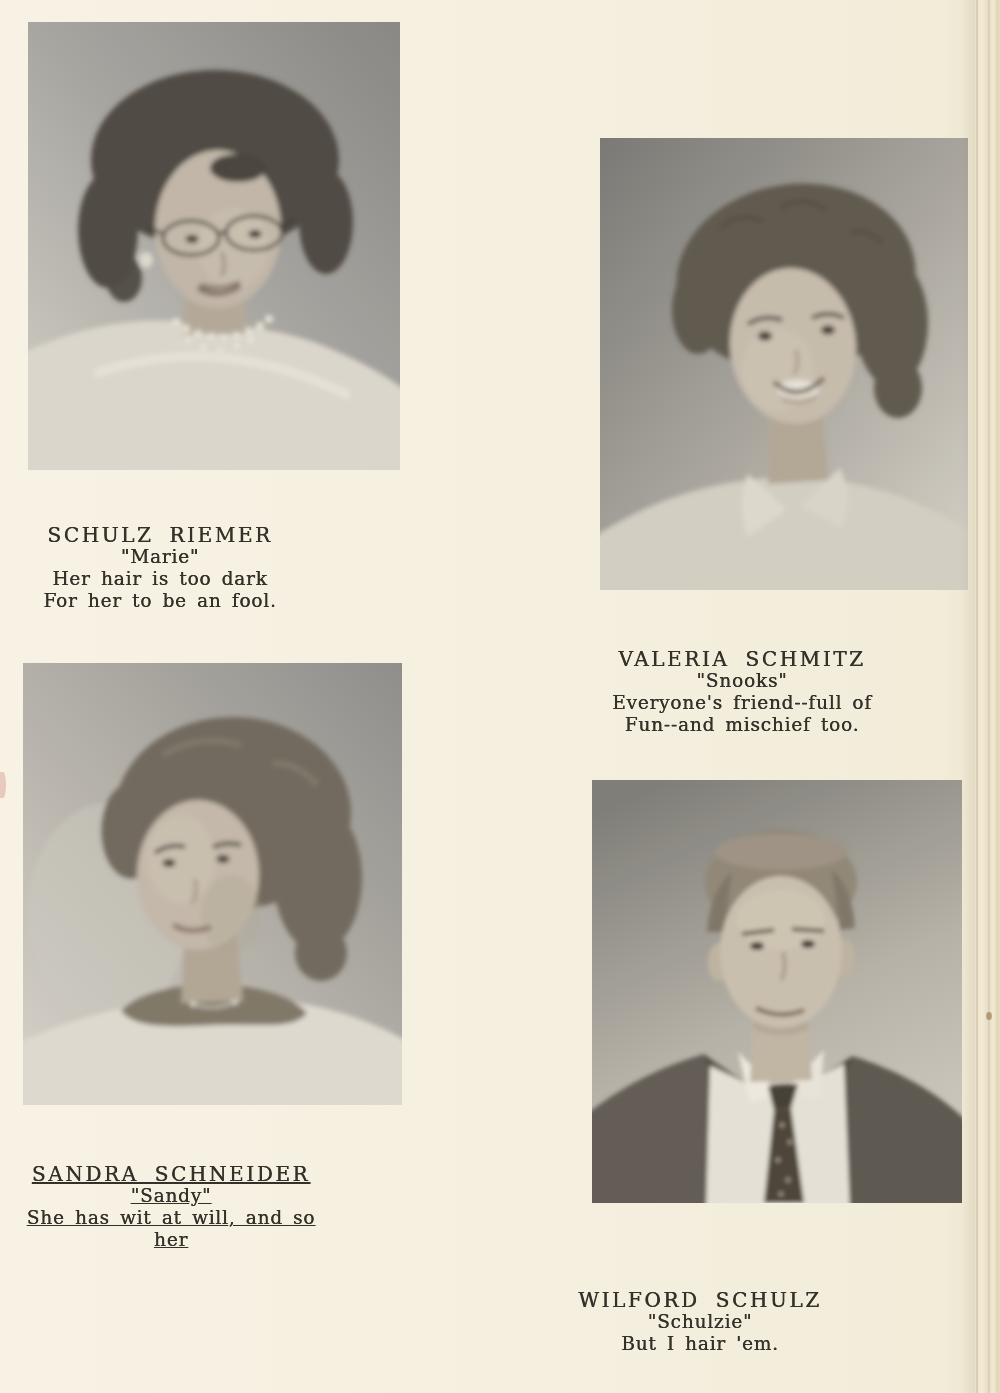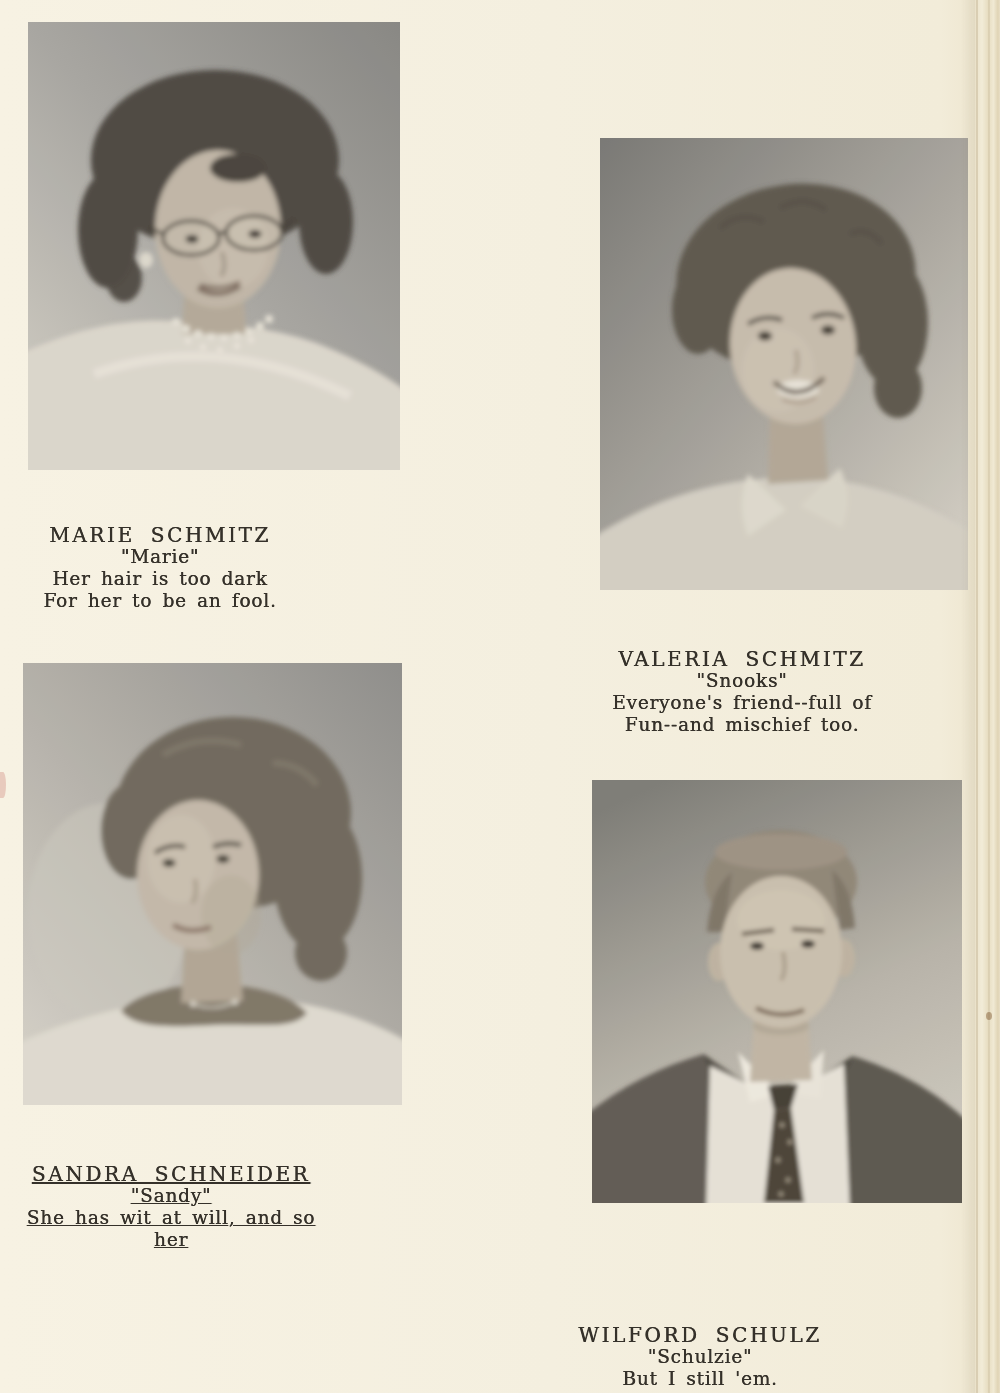--- a/index.html
+++ b/index.html
@@ -118,21 +118,21 @@
           <circle cx="192" cy="328" r="4"></circle>
             <circle cx="209" cy="324" r="4"></circle>
           <circle cx="223" cy="318" r="4"></circle>
         </g>
       </g>
       <rect x="0" y="0" width="372" height="448" fill="#d8c9a6" opacity="0.05"></rect>
     </svg>
   </div>
 
   <div class="caption" style="left:10px;top:524px;width:300px;">
-    <div class="name">MARIE SCHMITZ</div>
+    <div class="name">SCHULZ RIEMER</div>
     <div class="line">"Marie"</div>
     <div class="line">Her hair is too dark</div>
     <div class="line">For her to be an fool.</div>
   </div>
 
   <div class="photo" style="left:600px;top:138px;width:368px;height:452px;">
     <svg viewBox="0 0 368 452" preserveAspectRatio="none">
       <defs>
         <linearGradient id="bgG2" x1="0" y1="0" x2="1" y2="1">
           <stop offset="0" stop-color="#767674"></stop>
@@ -267,24 +267,24 @@
         <path d="M 200 149 L 232 151" stroke="#766c5e" stroke-width="4.5" fill="none"></path>
         <ellipse cx="165" cy="166" rx="7" ry="4" fill="#3d3931"></ellipse>
         <ellipse cx="216" cy="164" rx="7" ry="4" fill="#3d3931"></ellipse>
         <path d="M 191 172 q 4 20 -2 28" stroke="#a99d8c" stroke-width="4" fill="none"></path>
         <path d="M 164 228 q 24 12 48 2" stroke="#7d6c5c" stroke-width="4.5" fill="none"></path>
       </g>
       <rect x="0" y="0" width="370" height="423" fill="#d8c9a6" opacity="0.05"></rect>
     </svg>
   </div>
 
-  <div class="caption" style="left:550px;top:1289px;width:300px;margin-top:35px;">
+  <div class="caption" style="left:550px;top:1289px;width:300px;">
     <div class="name">WILFORD SCHULZ</div>
     <div class="line">"Schulzie"</div>
-    <div class="line">But I still 'em.</div>
+    <div class="line">But I hair 'em.</div>
   </div>
 
   <div class="page-curl-shadow"></div>
   <div class="book-edge"></div>
   <div class="blemish-pink"></div>
   <div class="blemish-brown"></div>
 
 </div>
 
 </body></html>

